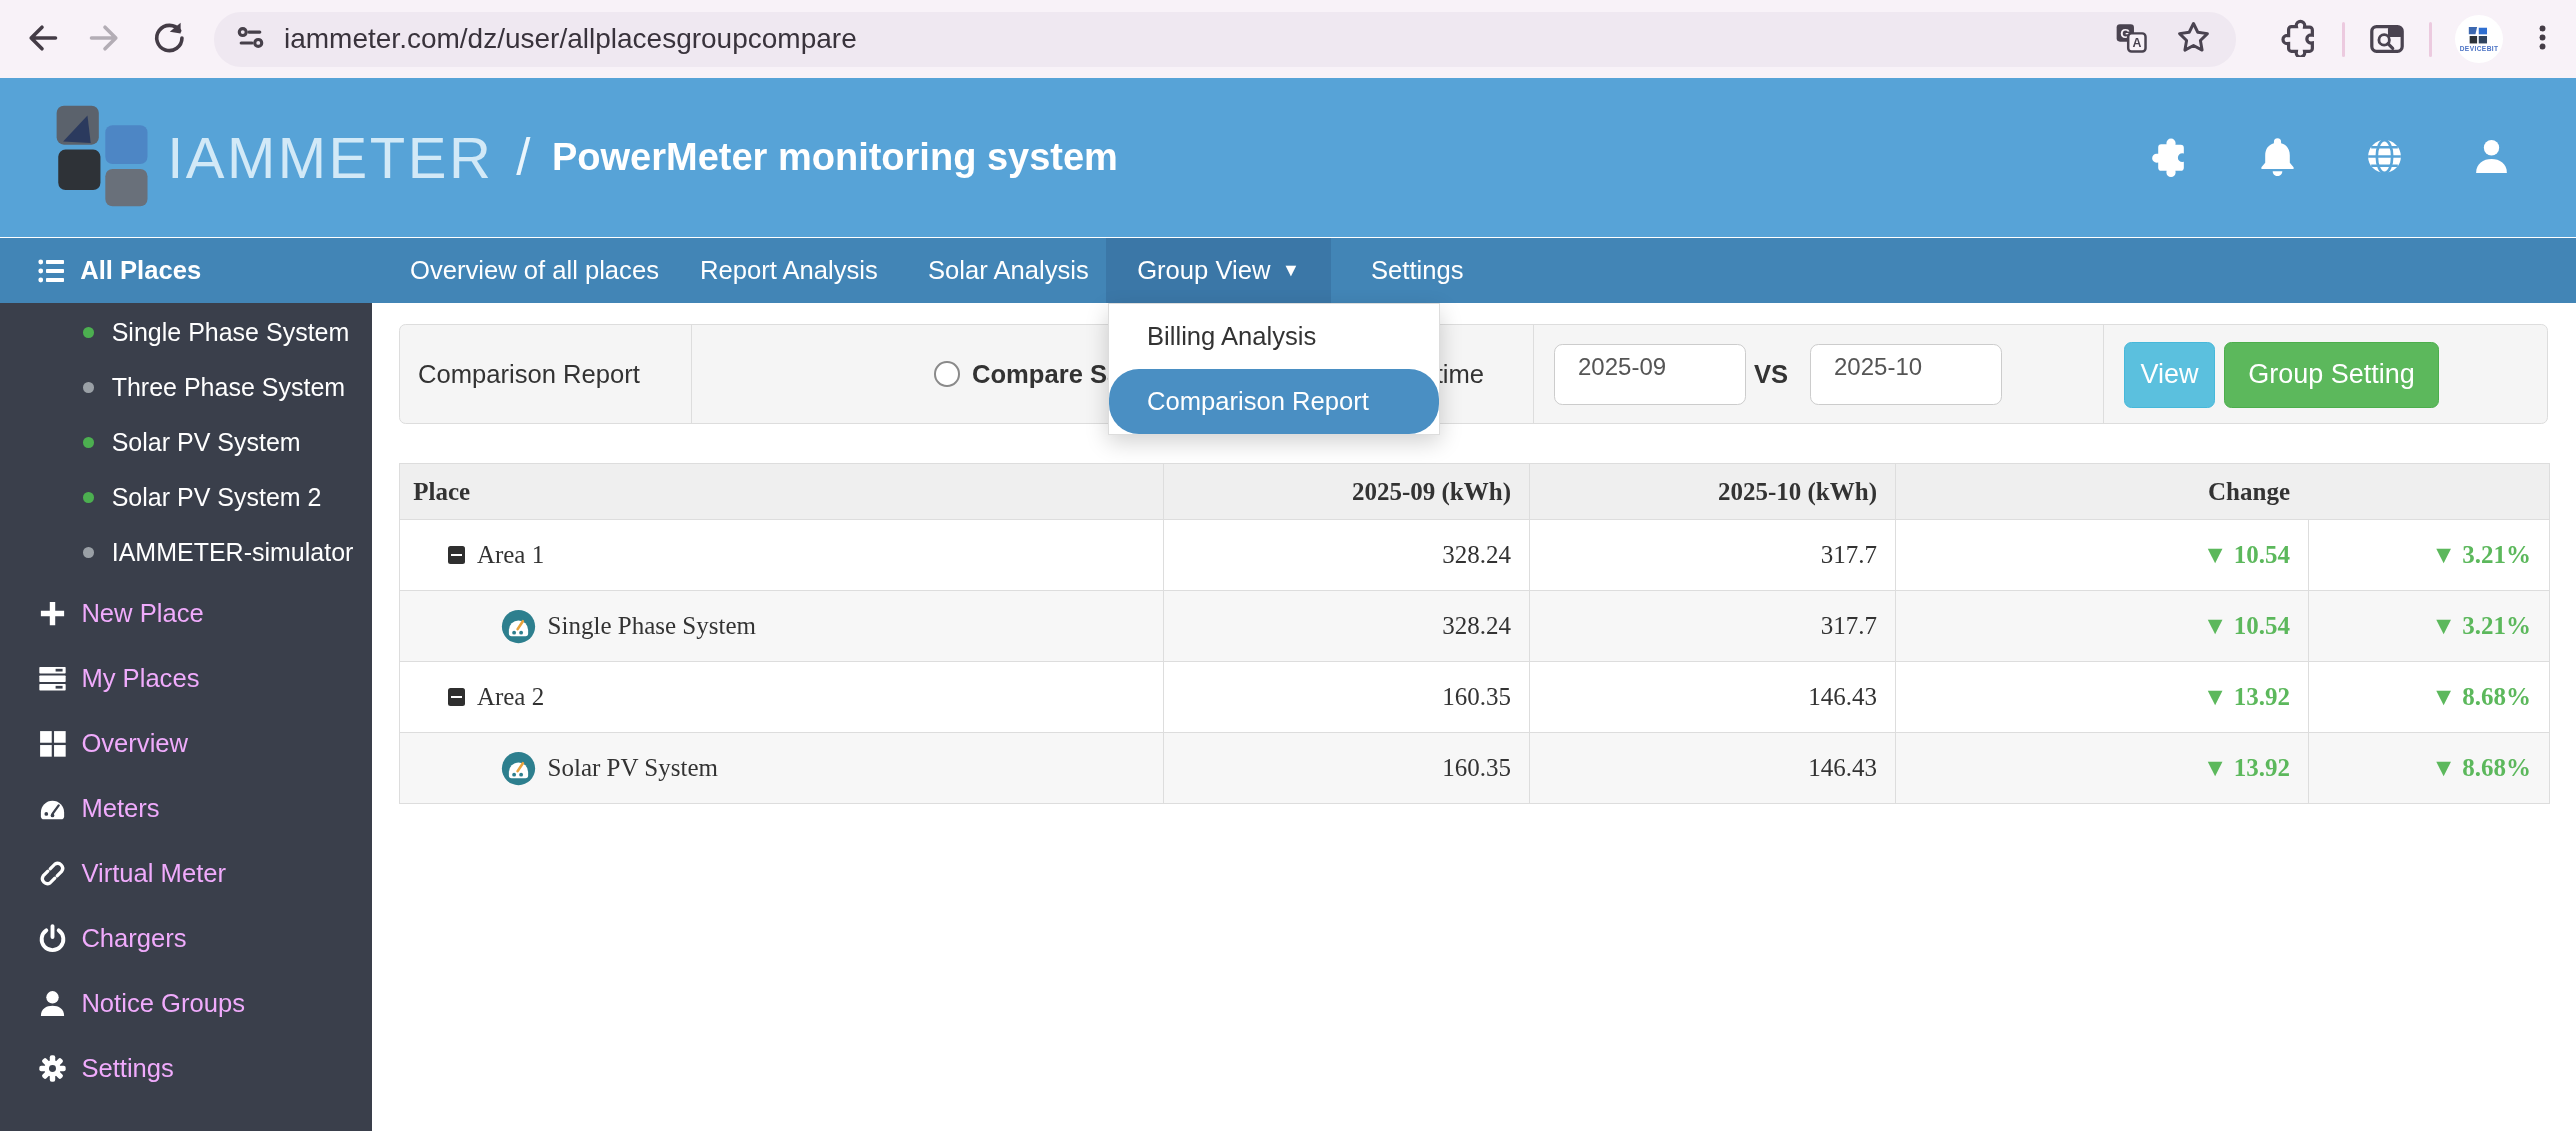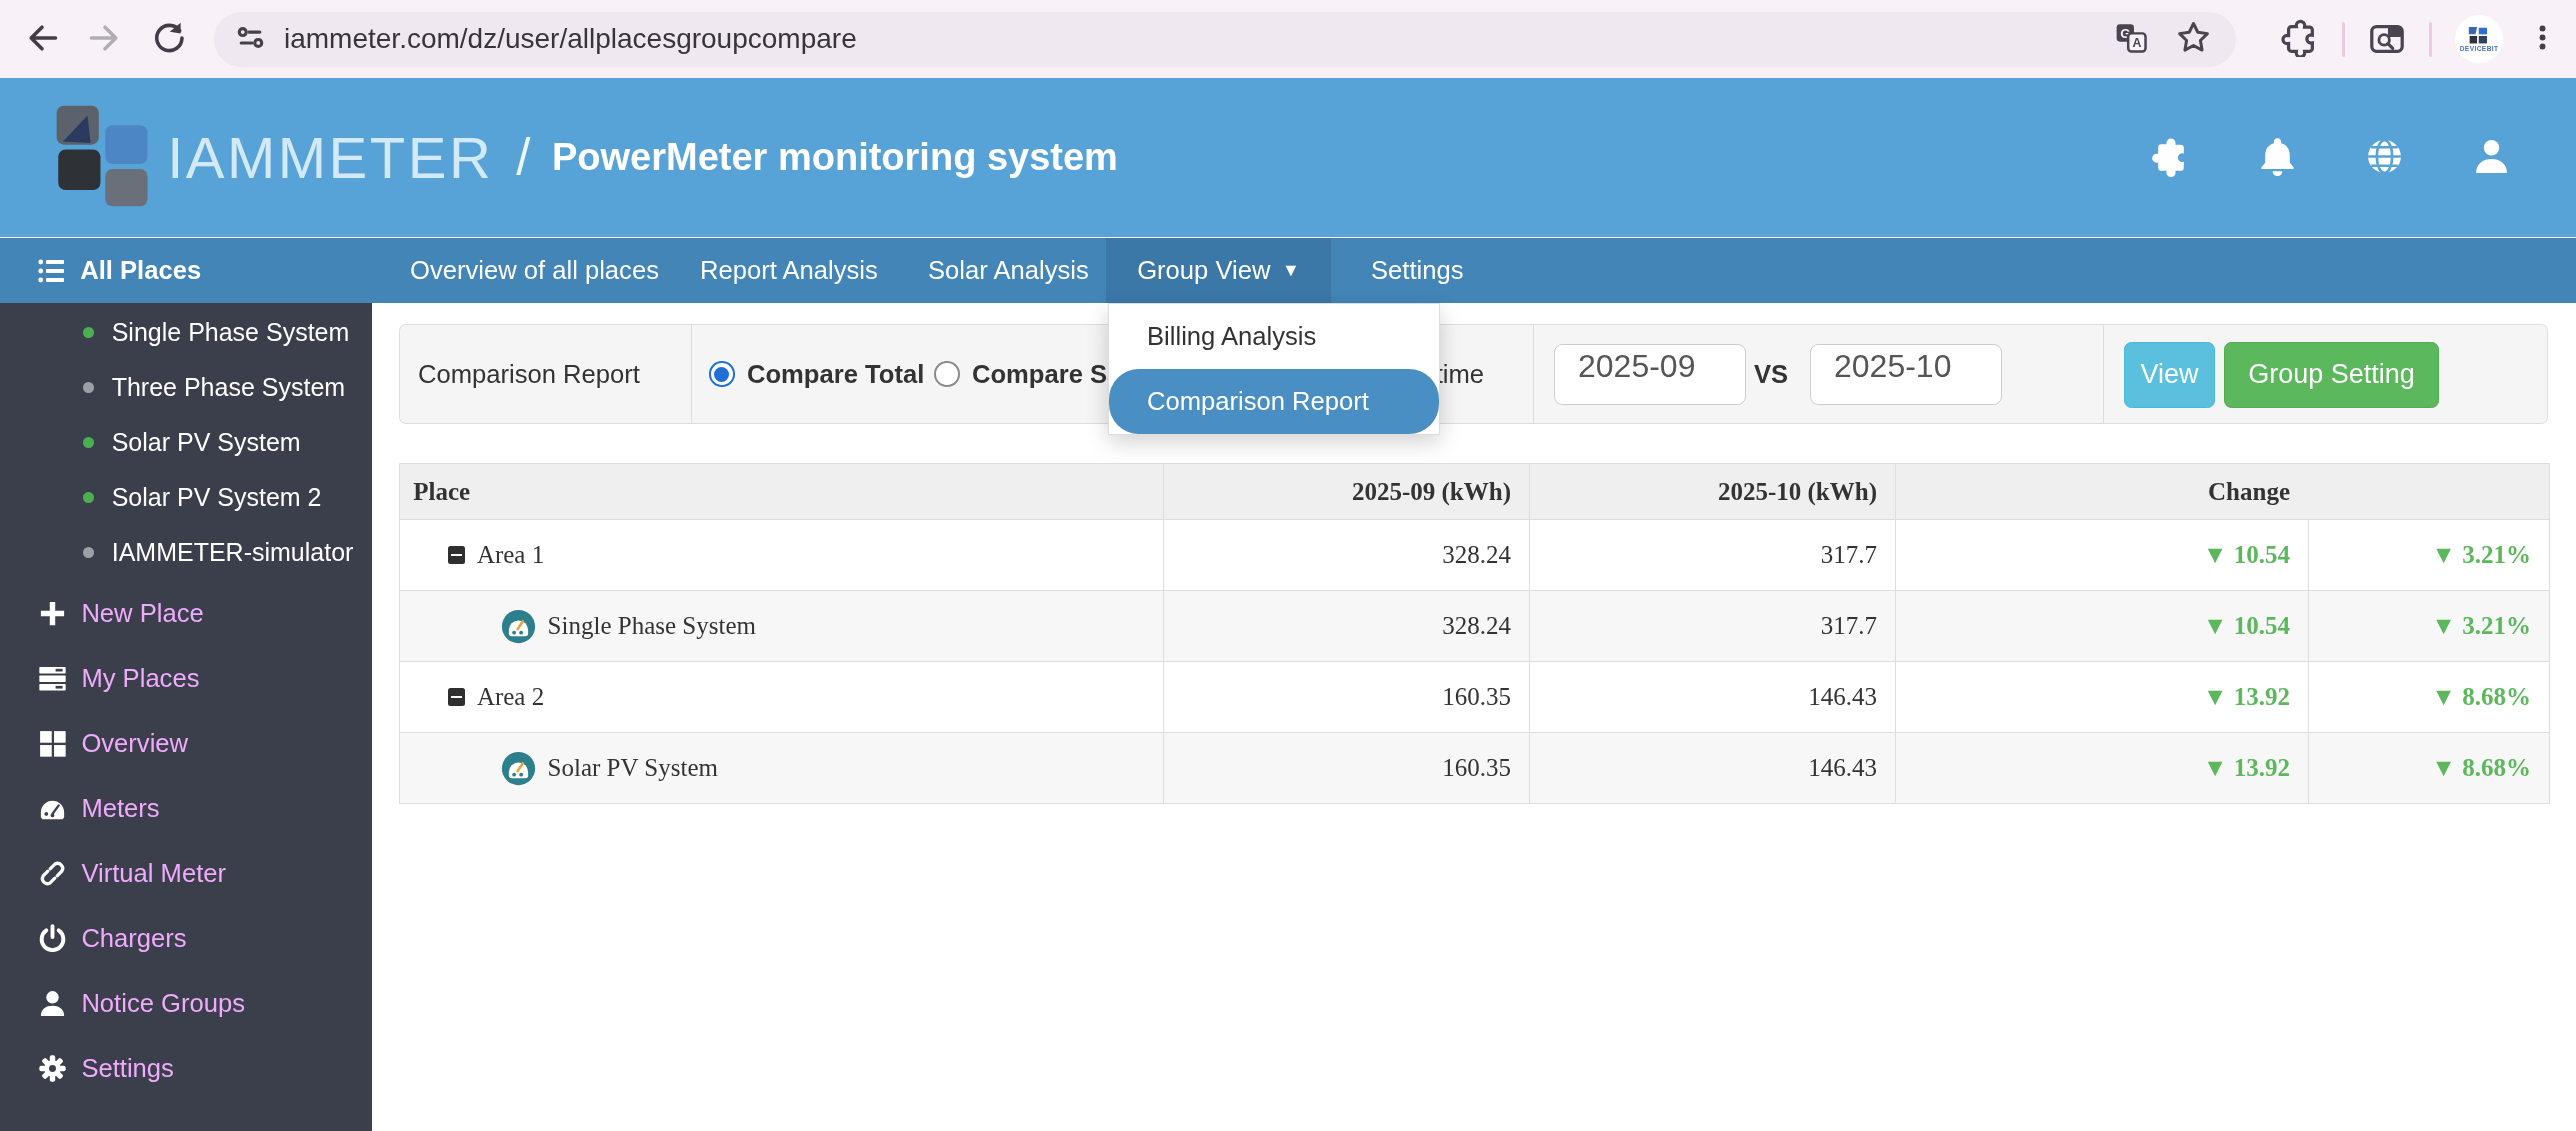--- a/index.html
+++ b/index.html
@@ -55,21 +55,21 @@
   .p-abs{position:absolute;top:0;height:100%;display:flex;align-items:center;}
   .p-vdiv{position:absolute;top:0;bottom:0;width:0.8px;background:#ddd;}
   .p-text{font-size:25.6px;color:#333;white-space:nowrap;}
   .radio{width:25.6px;height:25.6px;border-radius:50%;background:#fff;border:2.5px solid #8a8a8a;
          box-sizing:border-box;flex:none;position:relative;}
   .radio.checked{border-color:#1f6fd6;}
   .radio.checked::after{content:"";position:absolute;inset:3.3px;border-radius:50%;background:#1f6fd6;}
   .radio-lbl{margin-left:12.4px;font-size:25.6px;font-weight:bold;color:#333;white-space:nowrap;}
   .date-input{position:absolute;top:19px;width:192px;height:61px;background:#fff;border:1.7px solid #ccc;
               border-radius:8.3px;box-sizing:border-box;font-family:"Liberation Sans",sans-serif;
-              font-size:32px;color:#555;padding:0 0 16px 23px;outline:none;}
+              font-size:24px;color:#555;padding:0 0 16px 23px;outline:none;}
   .btn{position:absolute;top:16.5px;height:66px;border-radius:7.4px;color:#fff;font-size:27px;
        display:flex;align-items:center;justify-content:center;cursor:pointer;box-sizing:border-box;}
   .btn-view{left:1724px;width:91px;background:#5bc0de;border:0.8px solid #46b8da;}
   .btn-group{left:1824px;width:215px;background:#5cb85c;border:0.8px solid #4cae4c;}
 
   
   .dropdown{position:absolute;left:1108px;top:303px;width:332px;background:#fff;z-index:30;
             border:0.8px solid #ddd;box-shadow:0 8.3px 21.5px rgba(0,0,0,.18);box-sizing:border-box;}
   .dd-item{height:65px;display:flex;align-items:center;padding-left:38px;font-size:25.6px;color:#333;cursor:pointer;border-radius:30px;}
   .dd-item.selected{background:#4a8fc3;color:#fff;}
@@ -374,24 +374,20 @@
       </div>
     </div>
   </div>
 
   <div class="panel">
     <div class="p-abs" style="left:18px">
       <span class="p-text">Comparison Report</span>
     </div>
     <div class="p-vdiv" style="left:291px"></div>
 
-    <div class="p-abs" style="left:309px">
-      <span class="radio checked"></span>
-      <span class="radio-lbl">Compare Total</span>
-    </div>
     <div class="p-abs" style="left:534px">
       <span class="radio"></span>
       <span class="radio-lbl">Compare Same Period</span>
     </div>
 
     <div class="p-abs" style="left:960px;width:124px;justify-content:flex-end">
       <span class="p-text">Query time</span>
     </div>
     <div class="p-vdiv" style="left:1133px"></div>
 

